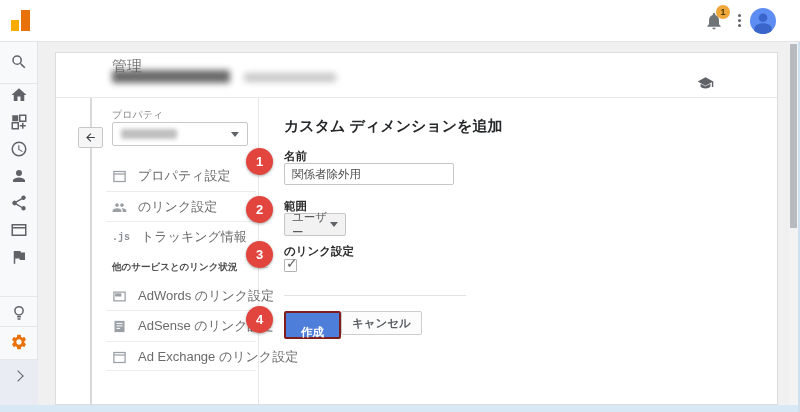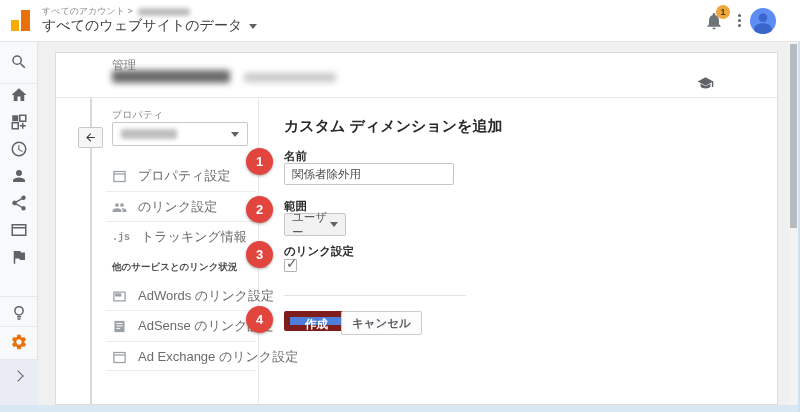--- a/index.html
+++ b/index.html
@@ -26,21 +26,21 @@
   
   .rail { position:absolute; left:0; top:42px; width:38px; height:363px; background:#f8f9fa; border-right:1px solid #e3e3e3; z-index:4; }
   .rail-icon { position:absolute; left:10px; width:18px; height:18px; cursor:pointer; }
   .rail-div { position:absolute; left:0; width:38px; height:1px; background:#e7e7e7; }
   .rail-bottom { position:absolute; left:0; top:318px; width:38px; height:45px; background:#e9edf3; }
   .chevron { position:absolute; left:14px; top:330px; width:8px; height:8px; border-top:1.5px solid #5f6368; border-right:1.5px solid #5f6368; transform:rotate(45deg); cursor:pointer; }
 
   
   .main-bg { position:absolute; left:38px; top:42px; width:762px; height:363px; background:#f0f0f1; }
   .card { position:absolute; left:55px; top:52px; width:723px; height:353px; background:#fff; border:1px solid #dcdcdc; }
-  .card-title { position:absolute; left:112px; top:57px; font-size:12px; color:#7f7f7f; }
+  .card-title { position:absolute; left:112px; top:57px; font-size:15px; color:#7f7f7f; }
   .blur-name-dark { position:absolute; left:112px; top:70px; width:118px; height:13px; background:#454545; filter:blur(3px); opacity:.8; border-radius:2px; }
   .blur-name-light { position:absolute; left:244px; top:73px; width:92px; height:9px; background:#9a9a9a; filter:blur(3px); opacity:.55; border-radius:2px; }
   .grad-cap { position:absolute; left:697px; top:75px; width:17px; height:17px; cursor:pointer; }
   .card-hdiv { position:absolute; left:56px; top:97px; width:721px; height:1px; background:#e8e8e8; }
   .col-div { position:absolute; left:258px; top:98px; width:1px; height:306px; background:#e8e8e8; }
 
   
   .tree-line { position:absolute; left:90px; top:98px; width:2px; height:306px; background:#d9d9d9; }
   .back-btn { position:absolute; left:78px; top:127px; width:25px; height:21px; background:#f6f6f6; border:1px solid #c8c8c8; border-radius:2px; display:flex; align-items:center; justify-content:center; cursor:pointer; }
   .prop-label { position:absolute; left:112px; top:108px; font-size:10px; color:#8a8a8a;font-family:Liberation Serif, serif; }
@@ -57,46 +57,38 @@
 
   
   .form-title { position:absolute; left:284px; top:117px; font-size:15px; font-weight:bold; color:#26282a; }
   .step-badge { position:absolute; left:246px; width:27px; height:27px; border-radius:50%; background:#e2453e; color:#fff; font-size:13px; font-weight:bold; display:flex; align-items:center; justify-content:center; box-shadow:0 1px 3px rgba(0,0,0,.35); z-index:3; }
   .field-label { position:absolute; left:284px; font-size:11.5px; font-weight:bold; color:#2b2b2b; }
   .name-input { position:absolute; left:284px; top:163px; width:170px; height:22px; border:1px solid #c6c6c6; border-radius:2px; font-size:11.5px; color:#4a4a4a; padding:0 7px; font-family:inherit; background:#fff; }
   .scope-select { position:absolute; left:284px; top:213px; width:62px; height:23px; background:#f2f2f2; border:1px solid #c6c6c6; border-radius:2px; display:flex; align-items:center; justify-content:space-between; padding:0 7px; font-size:11.5px; color:#555; cursor:pointer; }
   .checkbox { position:absolute; left:284px; top:259px; width:13px; height:13px; border:1px solid #b3b3b3; border-radius:1px; background:#fff; cursor:pointer; }
   .checkbox .mark { position:absolute; left:1px; top:-5px; font-size:14px; font-weight:bold; color:#616161; }
   .form-divider { position:absolute; left:284px; top:295px; width:182px; height:1px; background:#e3e3e3; }
-  .btn-create { position:absolute; left:284px; top:311px; height:20px; padding:0 15px; background:#4d7ed9; border:6px solid #7f1d1d; border-radius:2px; color:#fff; font-size:11.5px; font-weight:bold; cursor:pointer; font-family:inherit; }
+  .btn-create { position:absolute; left:284px; top:311px; height:20px; padding:12px 15px; background:#4d7ed9; border:2px solid #7f1d1d; border-radius:2px; color:#fff; font-size:11.5px; font-weight:bold; cursor:pointer; font-family:inherit; }
   .btn-cancel { position:absolute; left:341px; top:311px; height:24px; padding:0 10px; background:#fcfcfc; border:1px solid #cdcdcd; border-radius:2px; color:#5a5e63; font-size:11.5px; font-weight:bold; cursor:pointer; font-family:inherit; }
 
   
   .scroll-track { position:absolute; left:789px; top:42px; width:9px; height:363px; background:#f3f3f3; }
   .scroll-thumb { position:absolute; left:790px; top:44px; width:7px; height:184px; background:#b7bbbf; cursor:pointer; }
   .bottom-strip { position:absolute; left:0; top:405px; width:800px; height:7px; background:#d9e8f5; }
   .right-edge { position:absolute; left:798px; top:0; width:2px; height:412px; background:#cfe0ef; }
 </style>
 </head>
 <body>
 
 <div class="screen">
 
   <div class="header">
     <div class="logo">
       <div class="bar-y"></div>
       <div class="bar-o"></div>
-    </div>
-    <div class="breadcrumb">
-      <span>すべてのアカウント &gt;</span>
-      <span class="blur-chip crumb-chip"></span>
-    </div>
-    <div class="page-title">
-      <span>すべてのウェブサイトのデータ</span>
-      <span class="caret-down"></span>
     </div>
     <div class="bell">
       <svg viewBox="0 0 24 24" width="20" height="20">
           <path fill="#6f7479" d="M12 22c1.1 0 2-.9 2-2h-4c0 1.1.9 2 2 2zm6-6v-5c0-3.07-1.63-5.64-4.5-6.32V4c0-.83-.67-1.5-1.5-1.5S10.5 3.17 10.5 4v.68C7.64 5.36 6 7.92 6 11v5l-2 2v1h16v-1l-2-2z"></path>
         </svg>
     </div>
     <div class="badge">1</div>
     <div class="dots">
         <i></i>
         <i></i>

